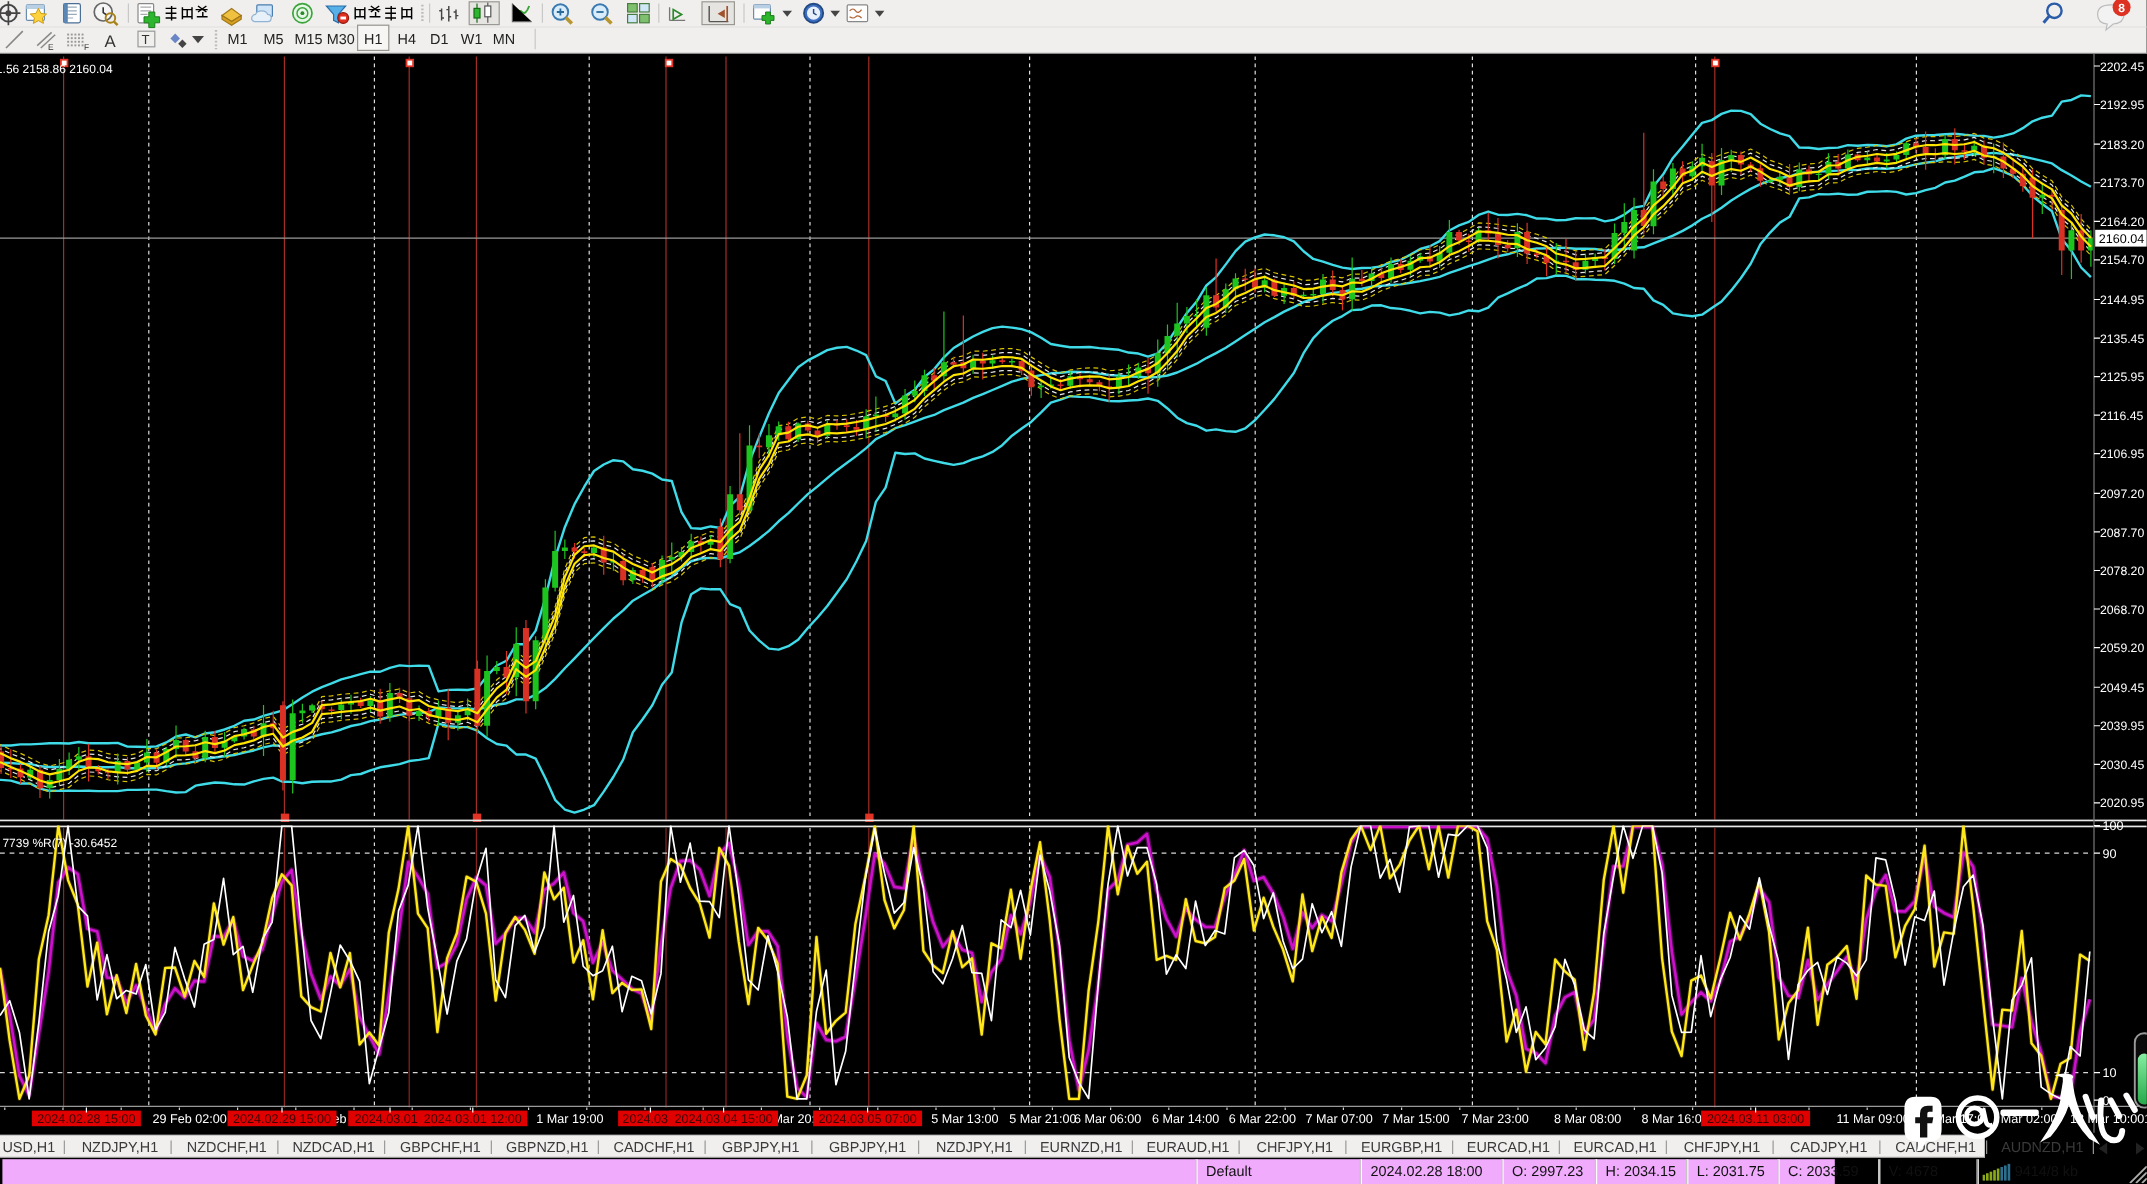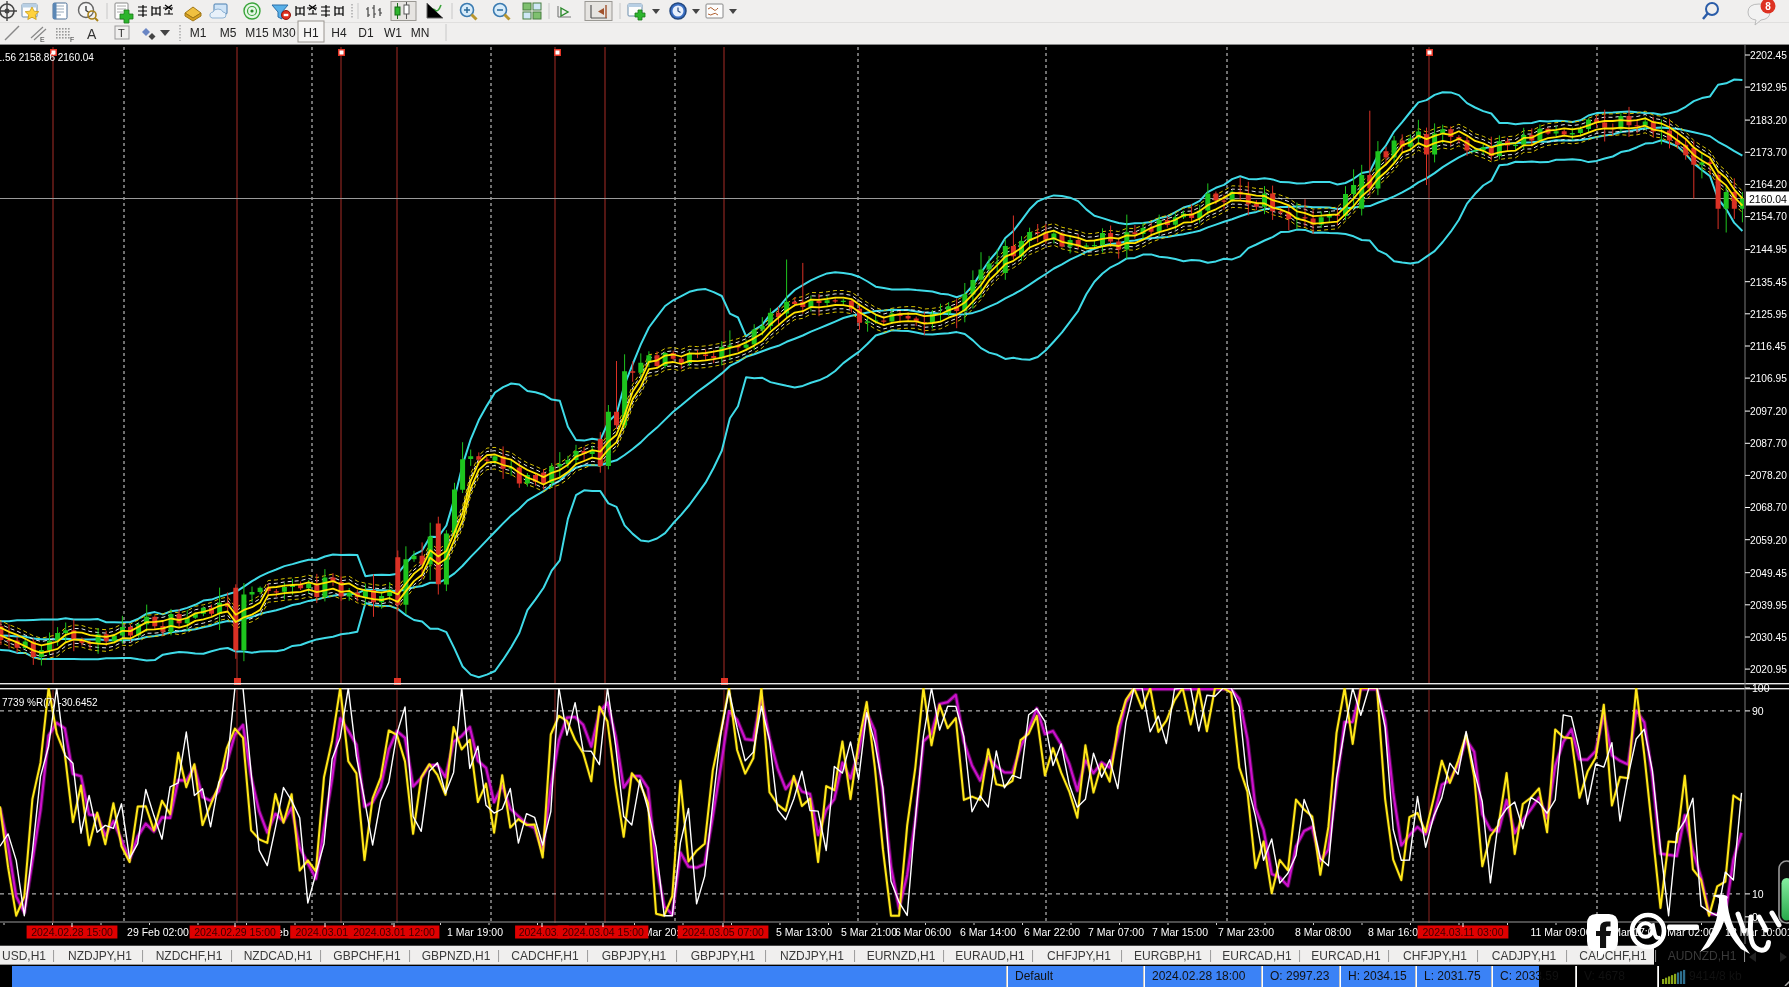--- a/index.html
+++ b/index.html
@@ -412,21 +412,21 @@
     <span style="position:absolute;left:1387px;top:2px;color:#999">|</span>
     <span style="position:absolute;left:1476px;top:2px;color:#999">|</span>
     <span style="position:absolute;left:1565px;top:2px;color:#999">|</span>
     <span style="position:absolute;left:1654px;top:2px;color:#999">|</span>
     <span style="position:absolute;left:1743px;top:2px;color:#999">|</span>
     <svg width="40" height="12" viewBox="0 0 40 12" xmlns="http://www.w3.org/2000/svg" style="position:absolute;left:1748px;top:5px">
       <path d="M8 1v10L1 6z" fill="#222"></path>
       <path d="M32 1v10l7-5z" fill="#222"></path>
     </svg>
   </div>
-<div style="position:absolute;left:12px;top:966px;width:1527px;height:21px;background:#3b82f6;font-size:12px;color:#111">
+<div style="position:absolute;left:2px;top:966px;width:1527px;height:21px;background:#f0abfc;font-size:12px;color:#111">
     <span style="position:absolute;left:1003px;top:3px;white-space:nowrap">Default</span>
     <span style="position:absolute;left:1140px;top:3px;white-space:nowrap">2024.02.28 18:00</span>
     <span style="position:absolute;left:1258px;top:3px;white-space:nowrap">O: 2997.23</span>
     <span style="position:absolute;left:1336px;top:3px;white-space:nowrap">H: 2034.15</span>
     <span style="position:absolute;left:1412px;top:3px;white-space:nowrap">L: 2031.75</span>
     <span style="position:absolute;left:1488px;top:3px;white-space:nowrap">C: 2033.59</span>
     <span style="position:absolute;left:1572px;top:3px;white-space:nowrap">V: 4678</span>
     <span style="position:absolute;left:1677px;top:3px;white-space:nowrap">9414/8 kb</span>
     <span style="position:absolute;left:994px;top:0;height:22px;border-left:1px solid #c6c4c1;border-right:1px solid #fff"></span>
     <span style="position:absolute;left:1131px;top:0;height:22px;border-left:1px solid #c6c4c1;border-right:1px solid #fff"></span>

